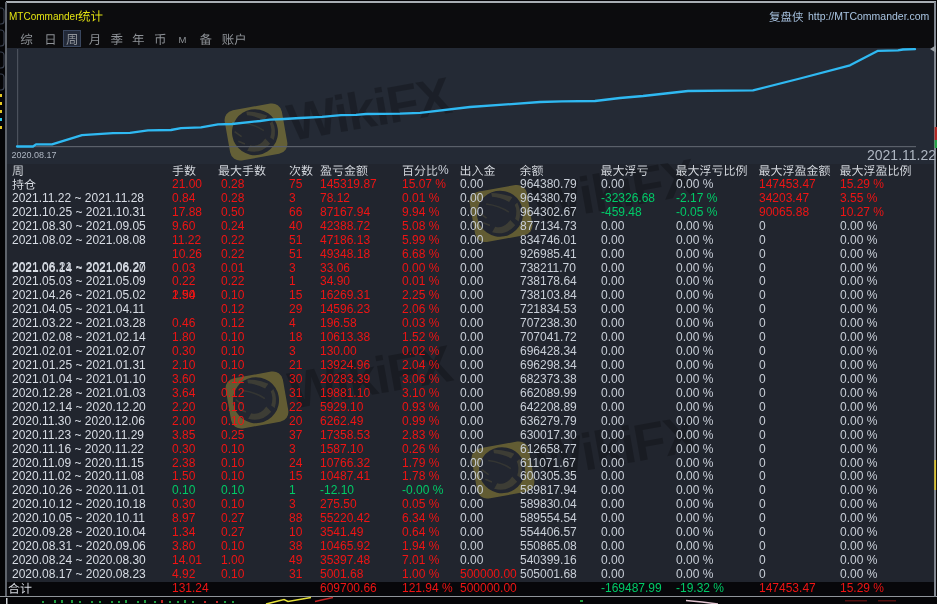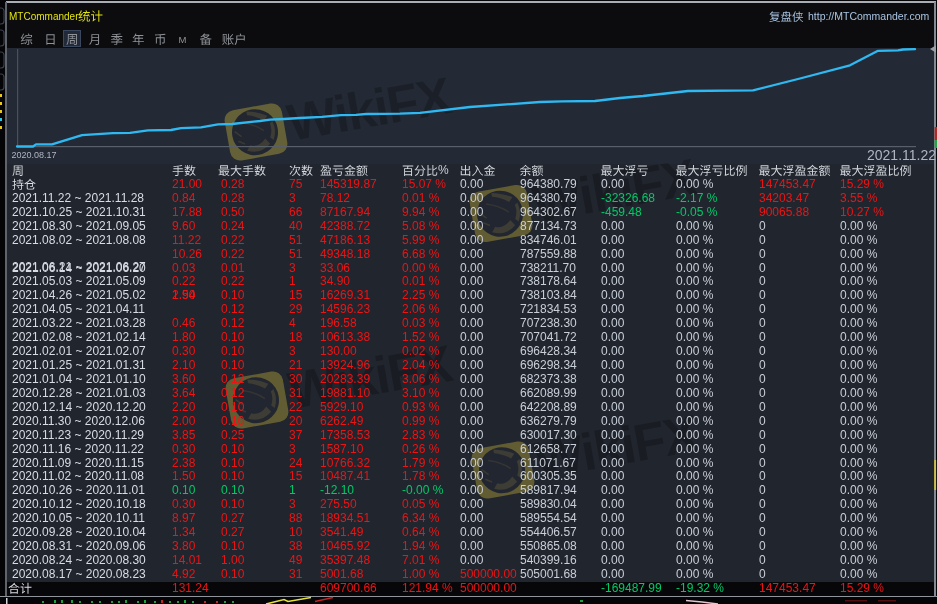--- a/index.html
+++ b/index.html
@@ -274,21 +274,21 @@
     <div class="cell w" style="left:676px;top:233.65px">0.00 %</div>
     <div class="cell w" style="left:759px;top:233.65px">0</div>
     <div class="cell w" style="left:840px;top:233.65px">0.00 %</div>
     <div class="cell d" style="left:12px;top:261px">2021.06.21 ~ 2021.06.27</div>
     <div class="cell r" style="left:172px;top:247.58px">10.26</div>
     <div class="cell r" style="left:221px;top:247.58px">0.22</div>
     <div class="cell r" style="left:289px;top:247.58px">51</div>
     <div class="cell r" style="left:320px;top:247.58px">49348.18</div>
     <div class="cell r" style="left:402px;top:247.58px">6.68 %</div>
     <div class="cell w" style="left:460px;top:247.58px">0.00</div>
-    <div class="cell w" style="left:520px;top:247.58px">787559.88</div>
+    <div class="cell w" style="left:520px;top:247.58px">926985.41</div>
     <div class="cell w" style="left:601px;top:247.58px">0.00</div>
     <div class="cell w" style="left:676px;top:247.58px">0.00 %</div>
     <div class="cell w" style="left:759px;top:247.58px">0</div>
     <div class="cell w" style="left:840px;top:247.58px">0.00 %</div>
     <div class="cell d" style="left:12px;top:261.51px">2021.06.14 ~ 2021.06.20</div>
     <div class="cell r" style="left:172px;top:261.51px">0.03</div>
     <div class="cell r" style="left:221px;top:261.51px">0.01</div>
     <div class="cell r" style="left:289px;top:261.51px">3</div>
     <div class="cell r" style="left:320px;top:261.51px">33.06</div>
     <div class="cell r" style="left:402px;top:261.51px">0.00 %</div>
@@ -499,21 +499,21 @@
     <div class="cell w" style="left:460px;top:498.32px">0.00</div>
     <div class="cell w" style="left:520px;top:498.32px">589830.04</div>
     <div class="cell w" style="left:601px;top:498.32px">0.00</div>
     <div class="cell w" style="left:676px;top:498.32px">0.00 %</div>
     <div class="cell w" style="left:759px;top:498.32px">0</div>
     <div class="cell w" style="left:840px;top:498.32px">0.00 %</div>
     <div class="cell d" style="left:12px;top:512.25px">2020.10.05 ~ 2020.10.11</div>
     <div class="cell r" style="left:172px;top:512.25px">8.97</div>
     <div class="cell r" style="left:221px;top:512.25px">0.27</div>
     <div class="cell r" style="left:289px;top:512.25px">88</div>
-    <div class="cell r" style="left:320px;top:512.25px">18934.51</div>
+    <div class="cell r" style="left:320px;top:512.25px">55220.42</div>
     <div class="cell r" style="left:402px;top:512.25px">6.34 %</div>
     <div class="cell w" style="left:460px;top:512.25px">0.00</div>
     <div class="cell w" style="left:520px;top:512.25px">589554.54</div>
     <div class="cell w" style="left:601px;top:512.25px">0.00</div>
     <div class="cell w" style="left:676px;top:512.25px">0.00 %</div>
     <div class="cell w" style="left:759px;top:512.25px">0</div>
     <div class="cell w" style="left:840px;top:512.25px">0.00 %</div>
     <div class="cell d" style="left:12px;top:526.18px">2020.09.28 ~ 2020.10.04</div>
     <div class="cell r" style="left:172px;top:526.18px">1.34</div>
     <div class="cell r" style="left:221px;top:526.18px">0.27</div>

